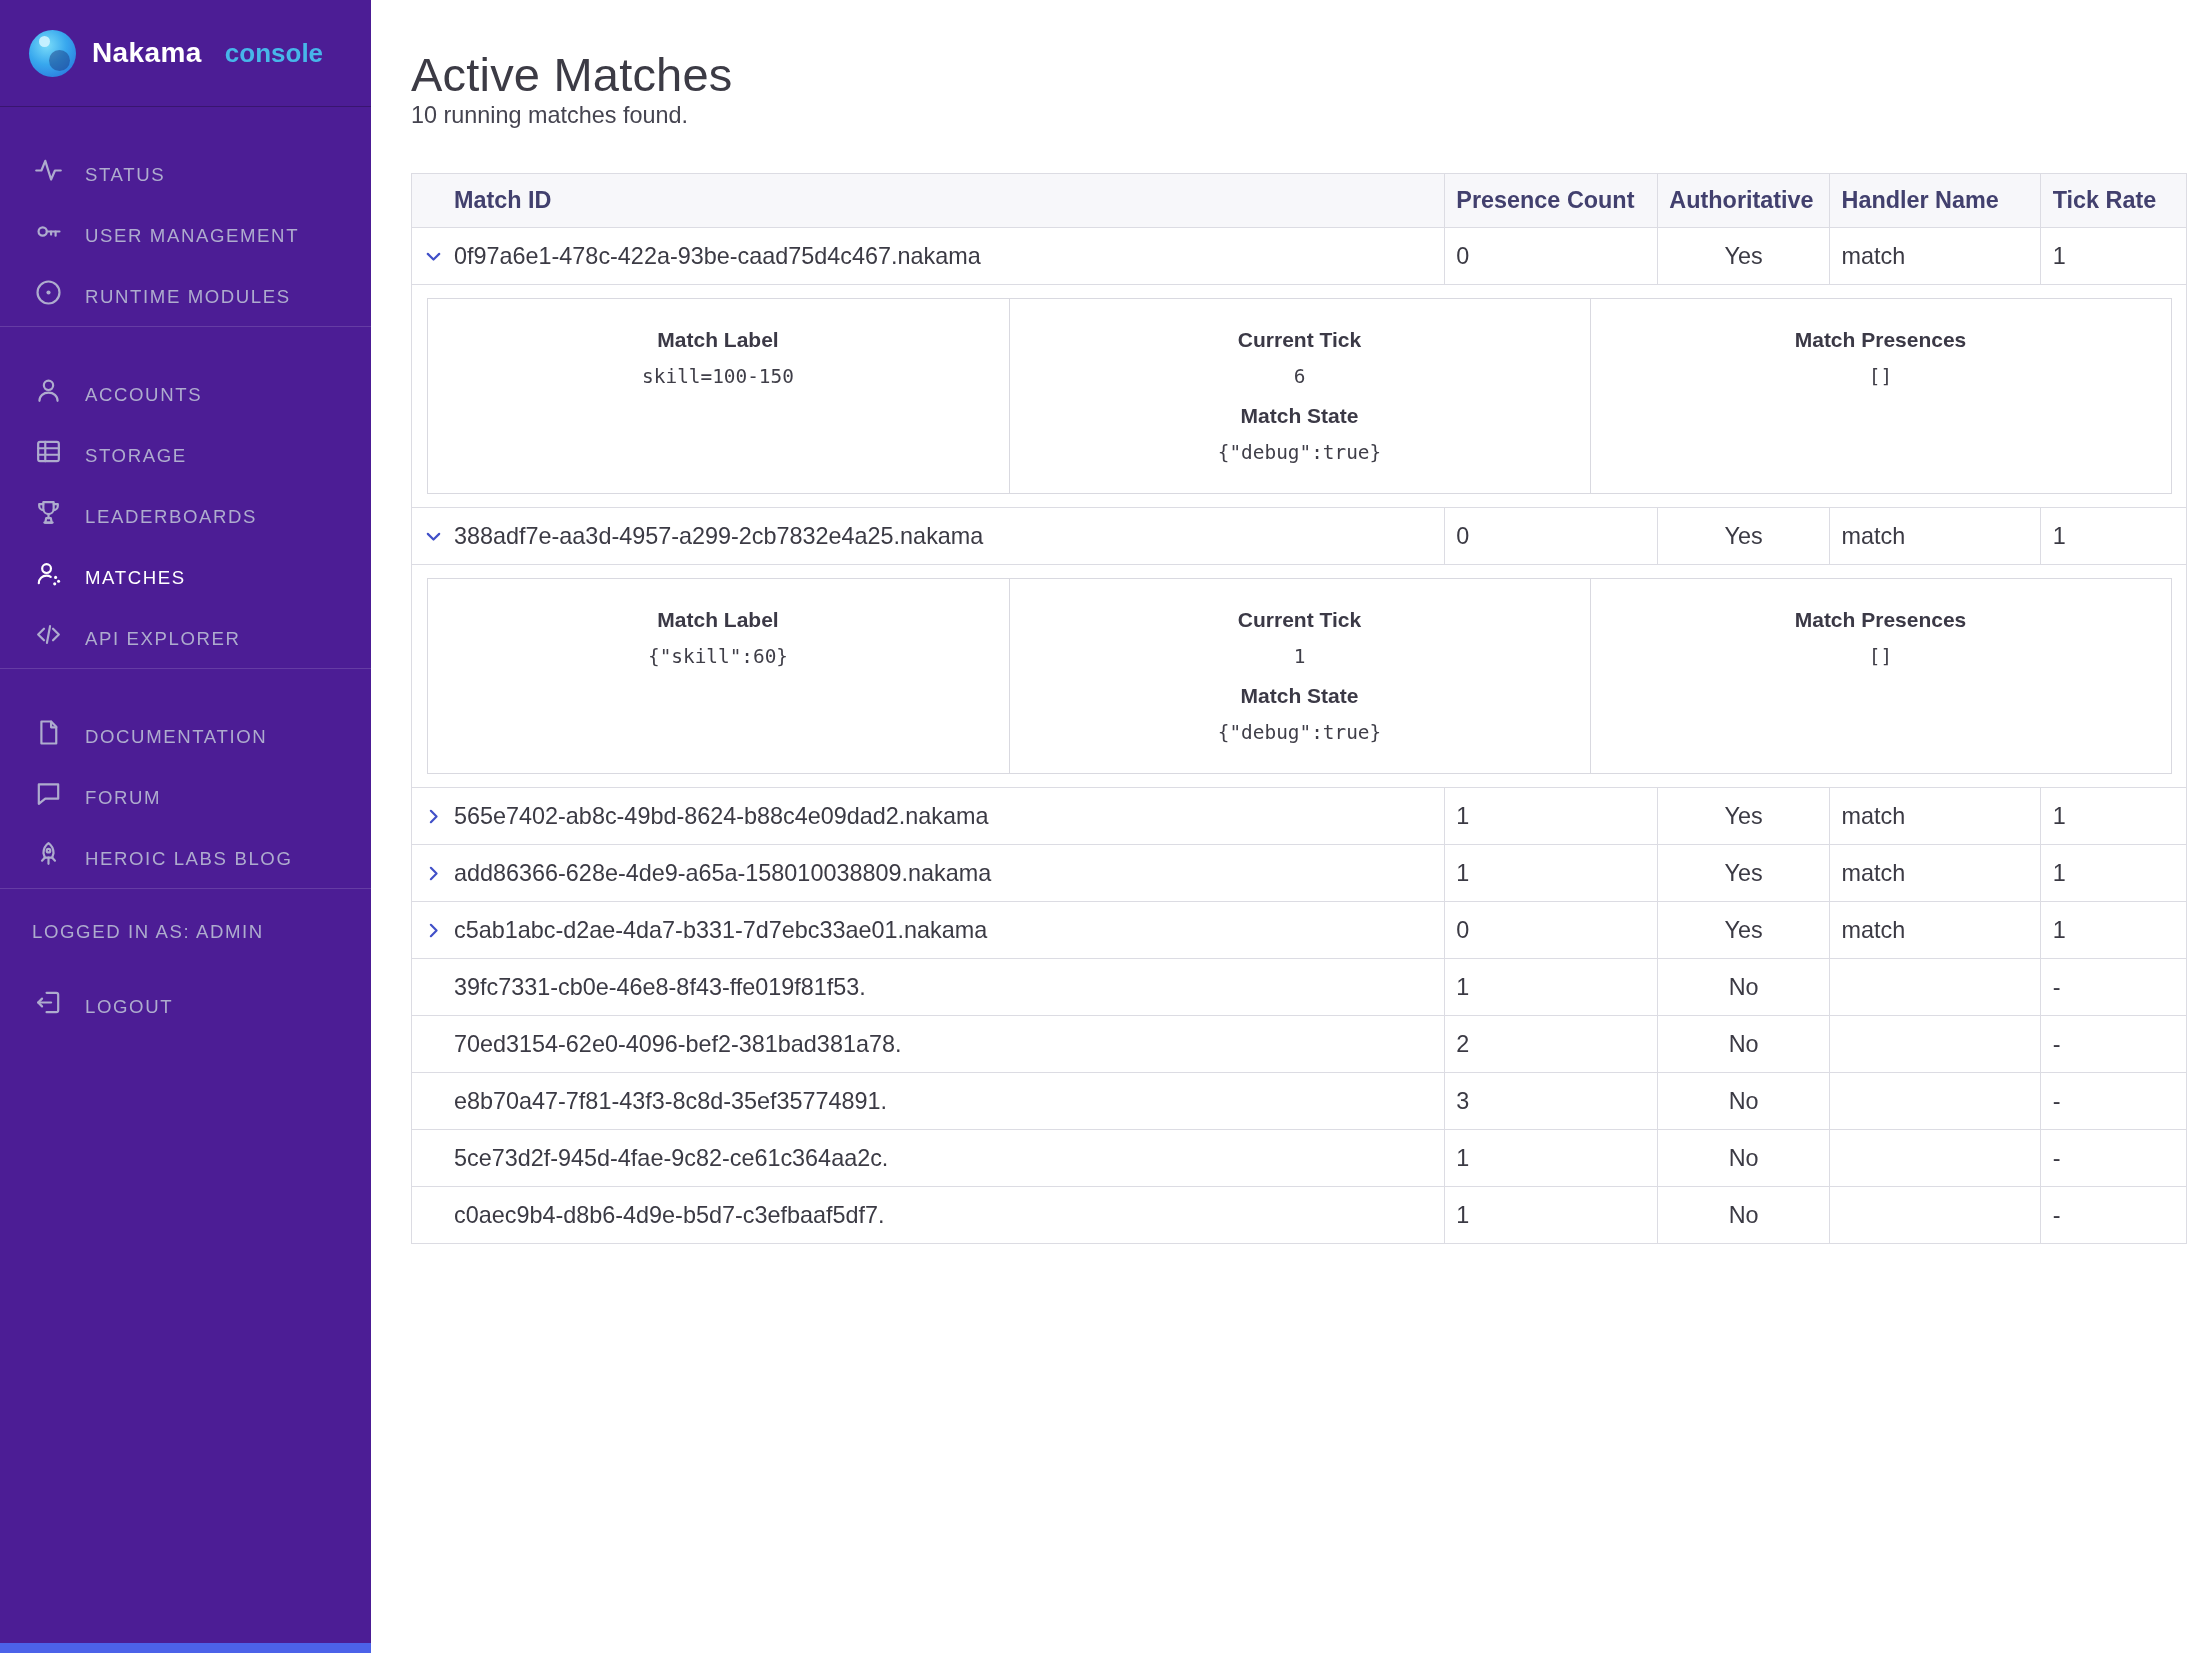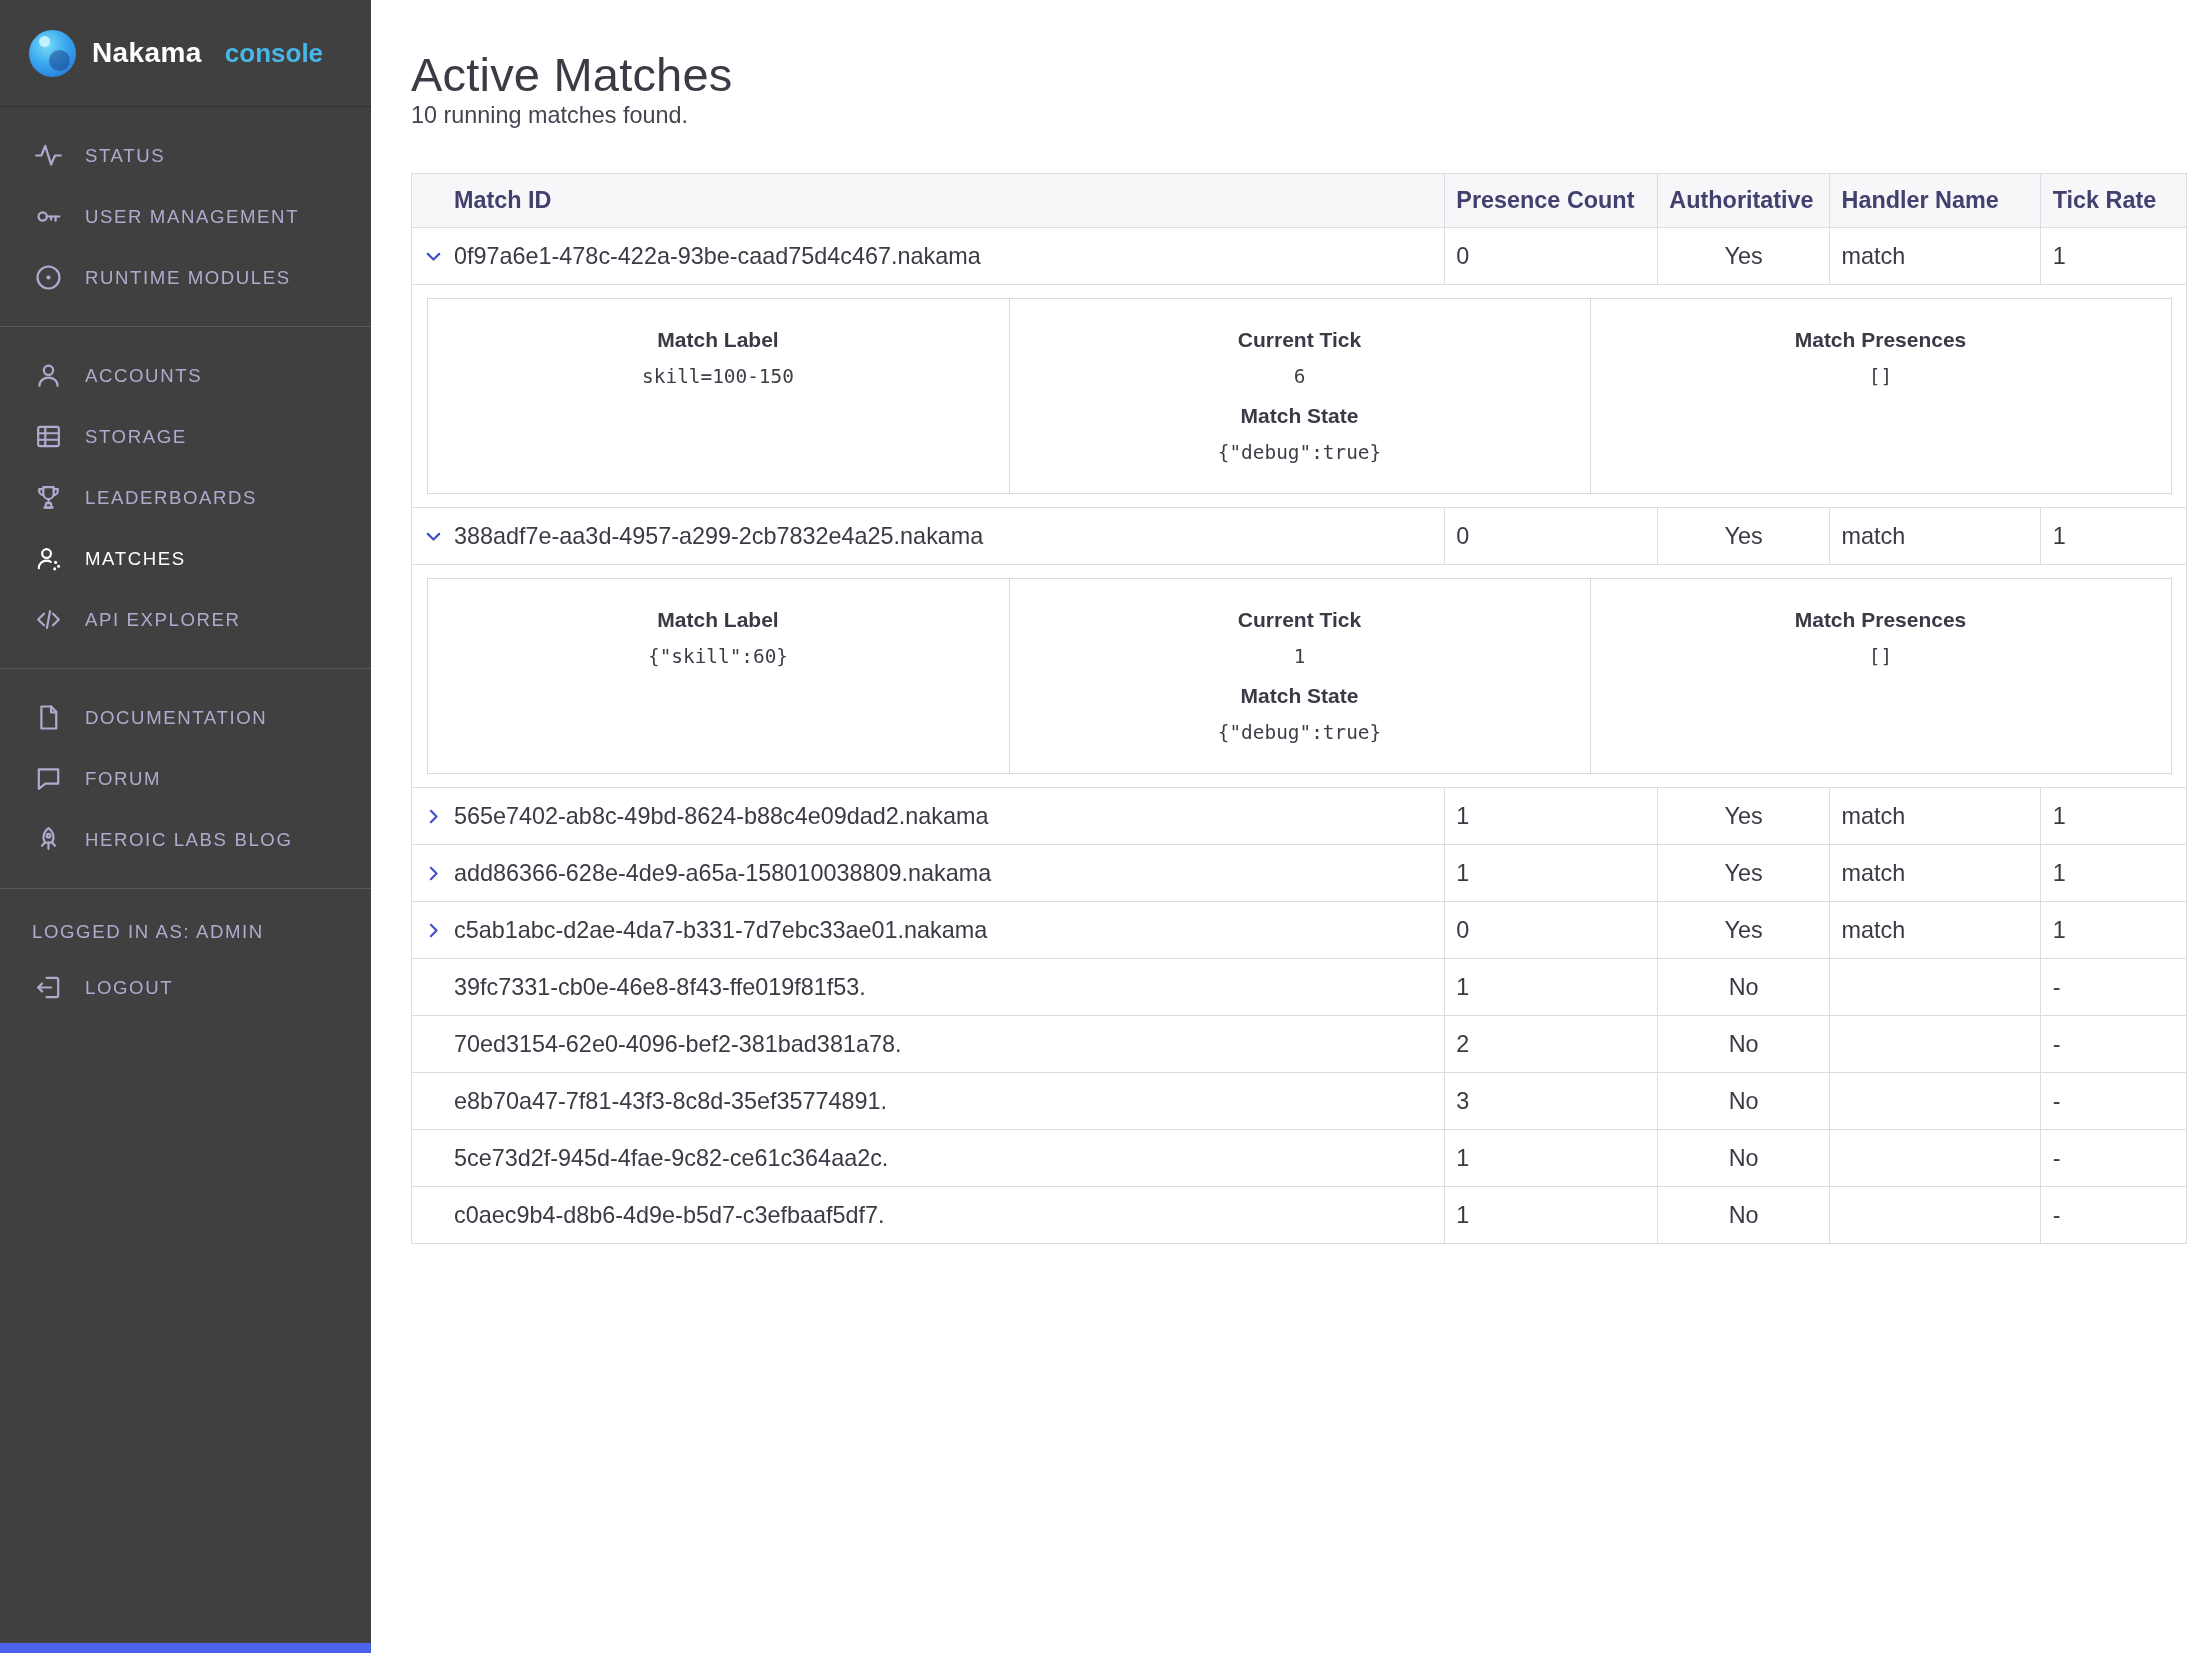--- a/index.html
+++ b/index.html
@@ -7,21 +7,21 @@
   body {
     font-family:"Liberation Sans", sans-serif;
     background:#ffffff;
     display:flex;
     overflow:hidden;
   }
 
   
   .sidebar {
     width:371px; min-width:371px; height:100%;
-    background:#404040;
+    background:#4c1d95;
     color:#aeacce;
     position:relative;
     display:flex; flex-direction:column;
   }
   .brand {
     height:107px; display:flex; align-items:center;
     padding:0 29px;
     border-bottom:0.8px solid rgba(0,0,0,0.25);
     cursor:pointer;
   }
@@ -38,21 +38,21 @@
     content:''; position:absolute; width:21px; height:21px; bottom:5.7px; right:6.5px;
     background:rgba(24,48,120,0.45); border-radius:50%;
   }
   .brand-name { color:#ffffff; font-size:28px; font-weight:700; letter-spacing:0.4px; }
   .brand-suffix { color:#47b6e9; font-size:26px; font-weight:700; margin-left:23px; }
 
   nav { flex:1; }
   .nav-group { padding:18px 0; }
   .nav-group + .nav-group { border-top:0.8px solid rgba(255,255,255,0.14); }
   .nav-item {
-    display:flex; align-items:center; height:61px; padding:0 32px;
+    display:flex; align-items:flex-end; height:61px; padding:0 32px;
     font-size:18.6px; letter-spacing:1.6px; color:#aeacce;
     cursor:pointer; text-decoration:none; white-space:nowrap;
   }
   .nav-item.active { color:#ffffff; }
   .nav-item .icon { width:32px; height:32px; margin-right:21px; display:flex; align-items:center; justify-content:center; flex:0 0 32px; }
   .nav-item svg { width:31px; height:31px; stroke:currentColor; fill:none; stroke-width:1.7; stroke-linecap:round; stroke-linejoin:round; }
   .nav-static {
     display:flex; align-items:center; height:50px; padding:0 32px;
     font-size:18.6px; letter-spacing:1.6px; color:#aeacce; white-space:nowrap;
   }

